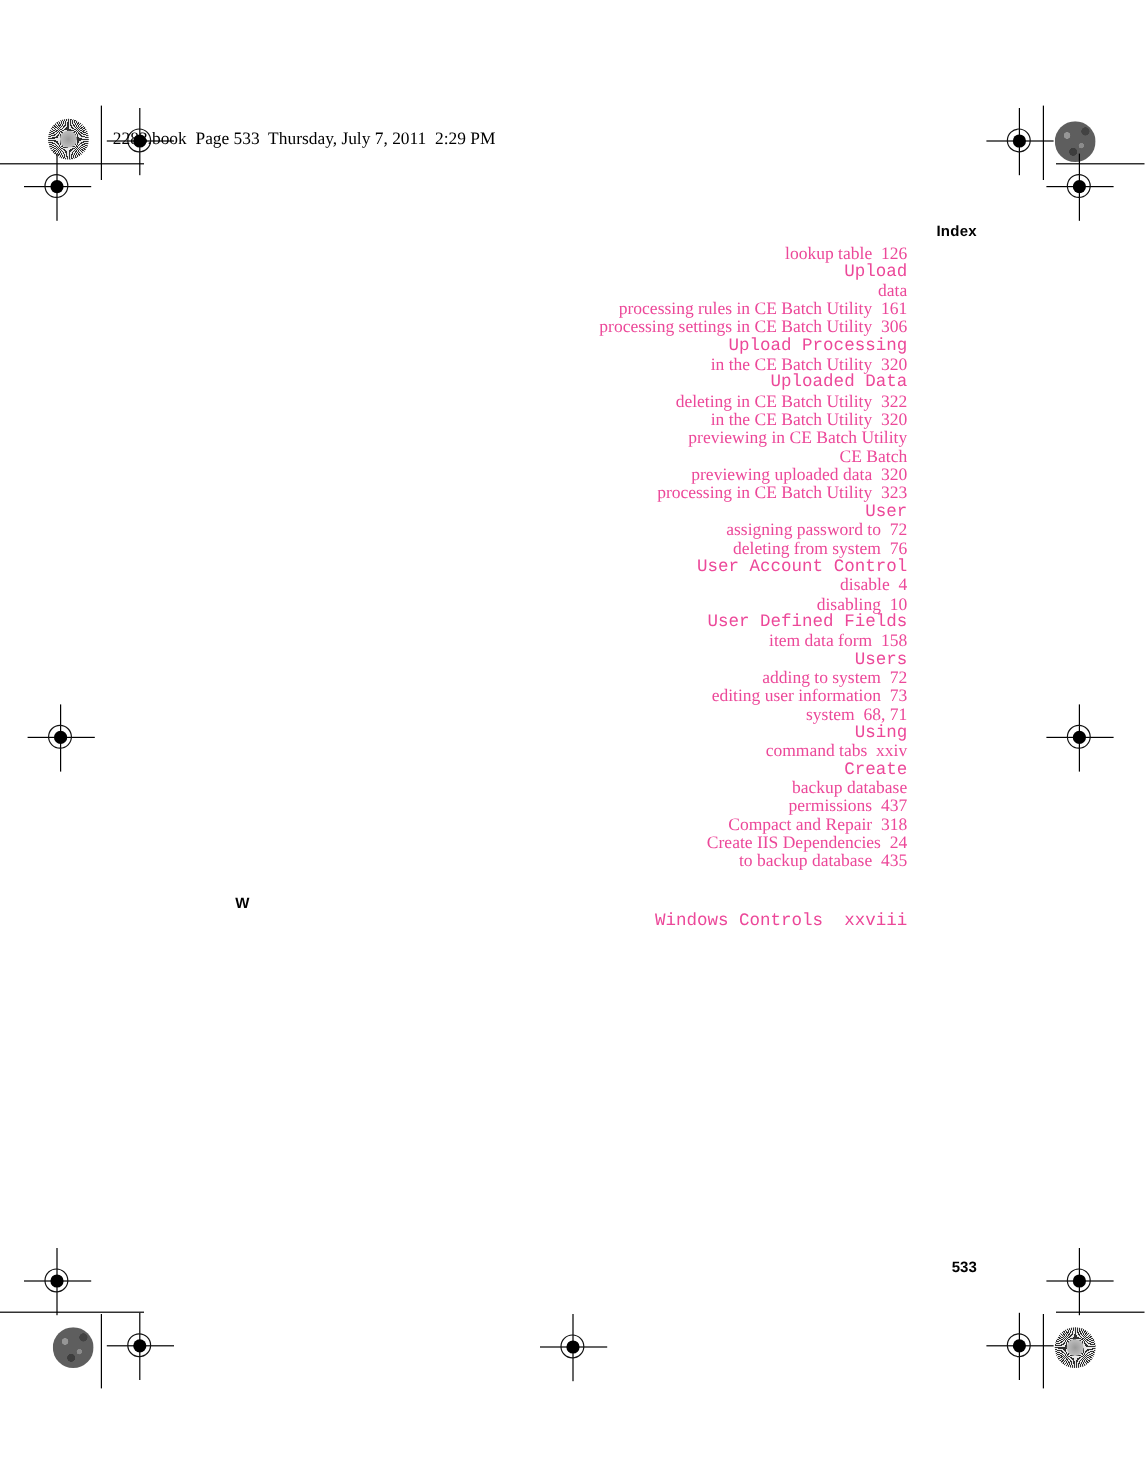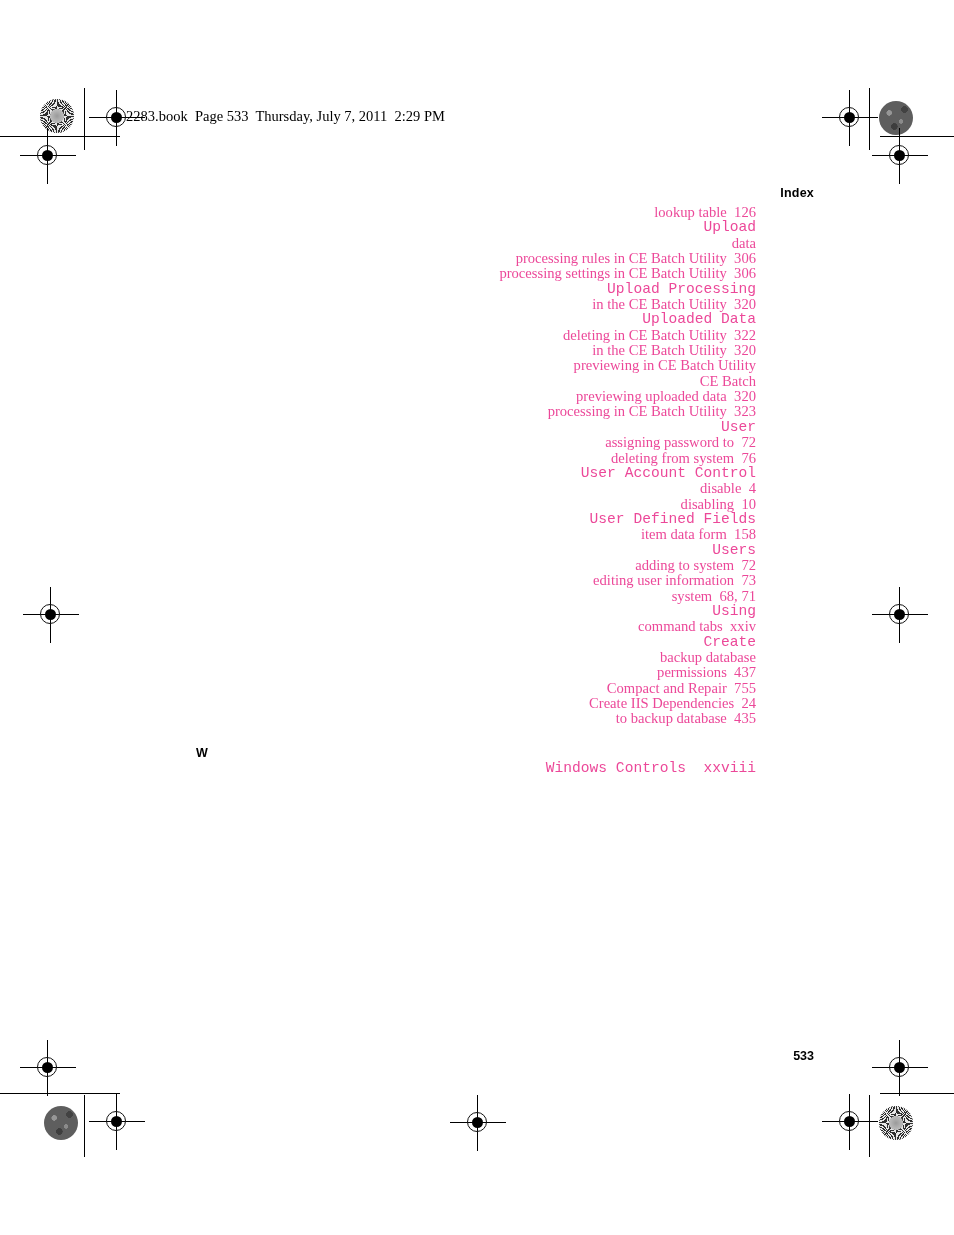--- a/index.html
+++ b/index.html
@@ -101,21 +101,21 @@
     background-image:
       radial-gradient(circle at 30% 35%, rgba(255,255,255,.35) 0 8%, transparent 9%),
       radial-gradient(circle at 65% 60%, rgba(255,255,255,.28) 0 7%, transparent 8%),
       radial-gradient(circle at 45% 75%, rgba(0,0,0,.35) 0 10%, transparent 11%),
       radial-gradient(circle at 75% 25%, rgba(0,0,0,.3) 0 9%, transparent 10%);
   }
 
   
   .file-stamp {
     position: absolute;
-    left: 126px;
+    left: 94px;
     top: 108px;
     font-family: "Liberation Serif", serif;
     font-size: 14.5px;
     color: #000;
     white-space: pre;
   }
 
   
   .running-head {
     position: absolute;
@@ -217,21 +217,21 @@
     <div class="dot"></div>
   </div>
 
   <div class="running-head">Index</div>
 
   <div id="index-body">
     <div id="entries-main">
         <div class="idx-line lvl1">lookup table  126</div>
         <div class="idx-line lvl0">Upload</div>
         <div class="idx-line lvl1">data</div>
-        <div class="idx-line lvl2">processing rules in CE Batch Utility  306</div>
+        <div class="idx-line lvl2">processing rules in CE Batch Utility  161</div>
         <div class="idx-line lvl1">processing settings in CE Batch Utility  306</div>
         <div class="idx-line lvl0">Upload Processing</div>
         <div class="idx-line lvl1">in the CE Batch Utility  320</div>
         <div class="idx-line lvl0">Uploaded Data</div>
         <div class="idx-line lvl1">deleting in CE Batch Utility  322</div>
         <div class="idx-line lvl1">in the CE Batch Utility  320</div>
         <div class="idx-line lvl1">previewing in CE Batch Utility</div>
         <div class="idx-line lvl2">CE Batch</div>
         <div class="idx-line lvl3">previewing uploaded data  320</div>
         <div class="idx-line lvl1">processing in CE Batch Utility  323</div>
@@ -245,21 +245,21 @@
         <div class="idx-line lvl1">item data form  158</div>
         <div class="idx-line lvl0">Users</div>
         <div class="idx-line lvl1">adding to system  72</div>
         <div class="idx-line lvl1">editing user information  73</div>
         <div class="idx-line lvl1">system  68, 71</div>
         <div class="idx-line lvl0">Using</div>
         <div class="idx-line lvl1">command tabs  xxiv</div>
         <div class="idx-line lvl0">Create</div>
         <div class="idx-line lvl1">backup database</div>
         <div class="idx-line lvl2">permissions  437</div>
-        <div class="idx-line lvl1">Compact and Repair  755</div>
+        <div class="idx-line lvl1">Compact and Repair  318</div>
         <div class="idx-line lvl1">Create IIS Dependencies  24</div>
         <div class="idx-line lvl1">to backup database  435</div>
       </div>
     <div class="letter-head">W</div>
     <div id="entries-w">
         <div class="idx-line lvl0">Windows Controls  xxviii</div>
       </div>
   </div>
 
   <div class="folio">533</div>

